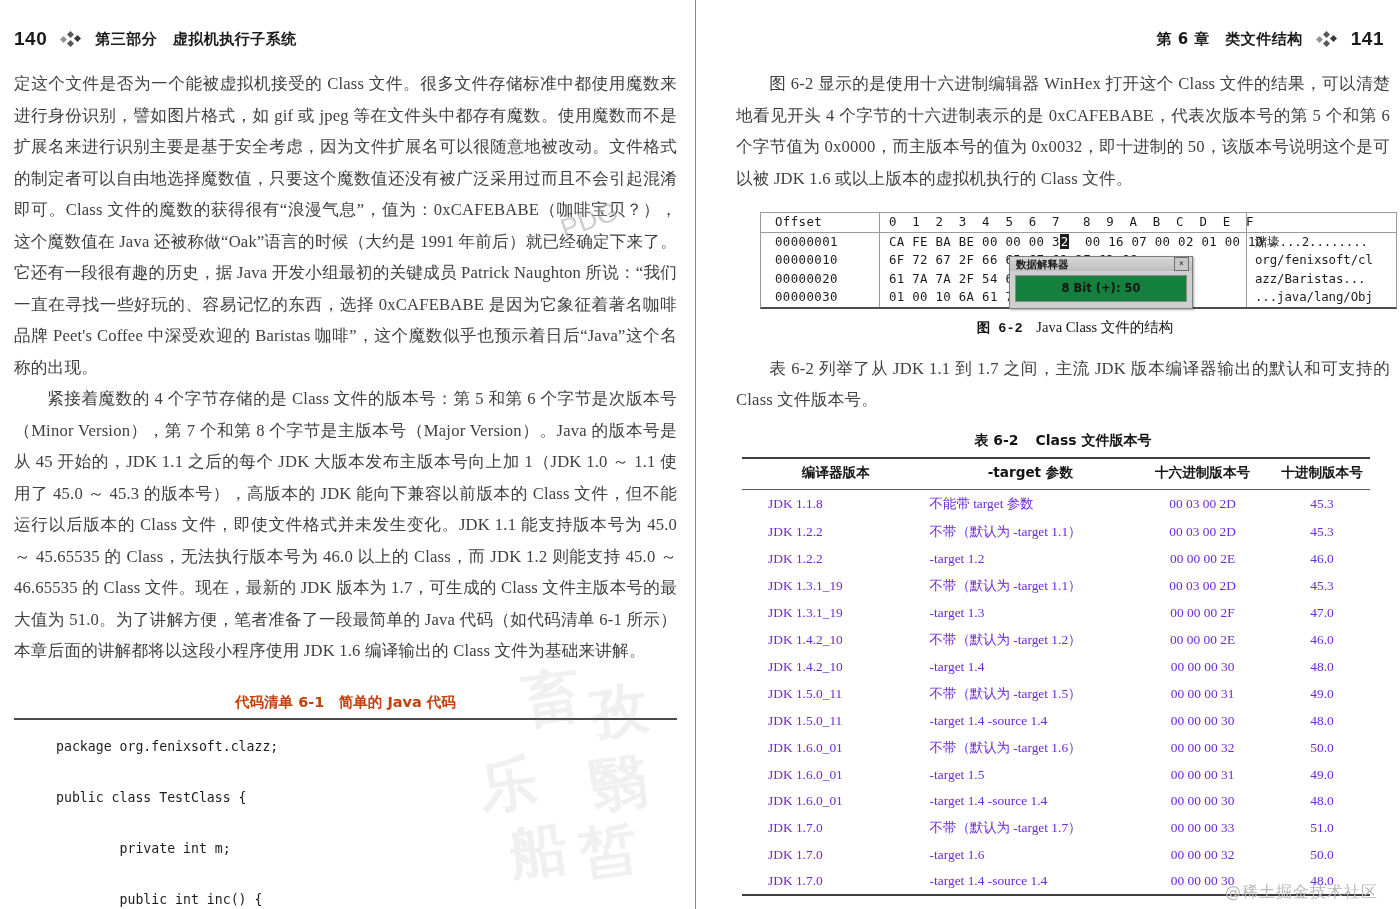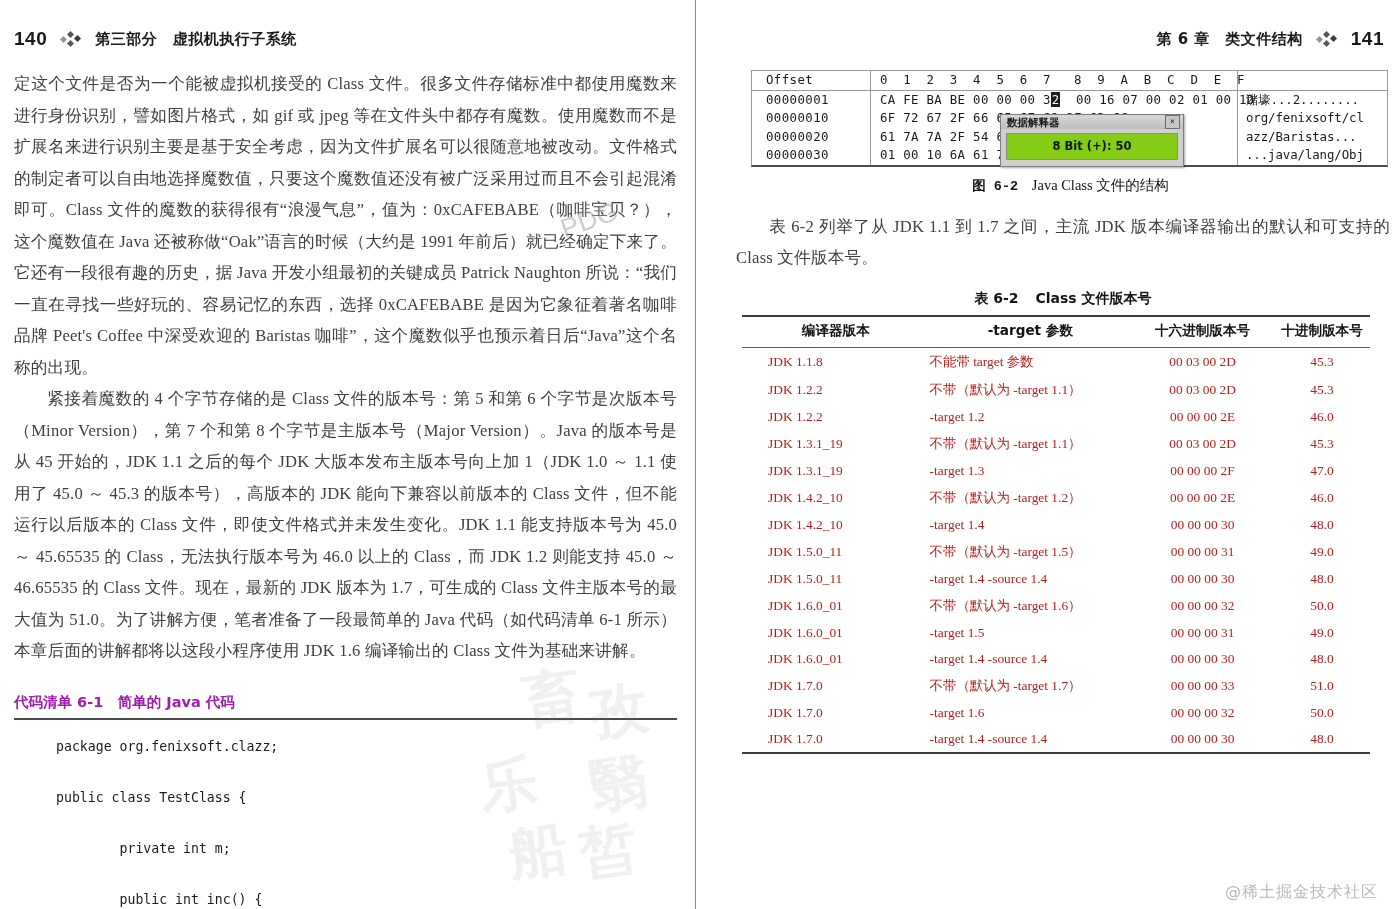--- a/index.html
+++ b/index.html
@@ -30,59 +30,59 @@
   .orn i:nth-child(3){left:7px;top:9px;opacity:.85;}
   .orn i:nth-child(4){left:14px;top:4px;opacity:1;}
 
   
   .bodytext{font-size:16.6px;line-height:31.5px;text-align:justify;text-justify:inter-character;
             letter-spacing:.2px;color:#404040;}
   .bodytext p{margin:0;}
   .indent{text-indent:2em;}
 
   
-  .listing-cap{text-align:left;font-family:"DejaVu Sans",sans-serif;font-weight:700;
-               font-size:14.5px;margin:0 0 6px 0;color:#a21caf;}
+  .listing-cap{text-align:center;font-family:"DejaVu Sans",sans-serif;font-weight:700;
+               font-size:14.5px;margin:0 0 6px 0;color:#c2410c;}
   .listing{border-top:2px solid #4a4a4a;border-bottom:2px solid #4a4a4a;padding:14px 0 10px 0;}
   .listing pre{margin:0;font-family:"DejaVu Sans Mono",monospace;font-size:13.2px;
                line-height:25.5px;color:#1c1c1c;white-space:pre;padding-left:42px;}
 
   
-  .figwrap{margin:18px 0 0 15px;position:relative;}
+  .figwrap{margin:18px 0 0 24px;position:relative;}
   .hexbox{border:1px solid #9a9a9a;border-bottom:2px solid #4c4c4c;background:#fff;
           font-family:"DejaVu Sans Mono",monospace;font-size:12.4px;line-height:18.6px;
           color:#1a1a1a;position:relative;width:635px;}
   .hexhead{display:flex;border-bottom:1px solid #9a9a9a;}
   .hexrow{display:flex;}
   .c-off{width:118px;padding-left:14px;box-sizing:border-box;letter-spacing:.4px;}
   .c-hex{width:368px;border-left:1px solid #9a9a9a;border-right:1px solid #9a9a9a;
          padding-left:9px;box-sizing:border-box;letter-spacing:.3px;white-space:pre;}
   .c-asc{flex:1;padding-left:8px;box-sizing:border-box;white-space:pre;letter-spacing:-.1px;}
   .sel{background:#1d1d1d;color:#fff;padding:0 1px;}
   .popup{position:absolute;left:248px;top:43px;width:182px;background:#cfcfcf;
          border:1px solid #7e7e7e;box-shadow:1px 1px 2px rgba(0,0,0,.35);}
   .popup-bar{display:flex;align-items:center;justify-content:space-between;height:14px;
              padding:0 3px 0 6px;background:linear-gradient(#d8d8d8,#bdbdbd);}
   .popup-title{font-family:"DejaVu Sans",sans-serif;font-size:10.5px;font-weight:700;color:#1b1b1b;}
   .popup-x{width:13px;height:12px;border:1px solid #6e6e6e;background:#c6c6c6;
            font-size:8px;line-height:11px;text-align:center;color:#222;}
   .popup-body{padding:4px 5px 6px 5px;}
-  .popup-field{background:#84cc16;border:1px solid #8a8a8a;text-align:center;
+  .popup-field{background:#15803d;border:1px solid #8a8a8a;text-align:center;
                font-family:"DejaVu Sans",sans-serif;font-size:11.5px;font-weight:700;
                padding:3px 0;color:#141414;}
   .figcap{text-align:center;font-size:14.5px;margin-top:9px;color:#141414;}
   .figcap b{font-family:Liberation Mono, monospace;font-size:13.5px;}
 
   
   .tbl-cap{text-align:center;font-family:"DejaVu Sans",sans-serif;font-weight:700;
            font-size:14px;margin:16px 0 7px 0;color:#141414;}
   table.vers{width:628px;border-collapse:collapse;margin-left:6px;font-size:13.4px;}
   table.vers thead th{font-family:"DejaVu Sans",sans-serif;font-weight:700;font-size:13.6px;
     padding:5px 0 7px 0;border-top:2px solid #3d3d3d;border-bottom:1px solid #5a5a5a;color:#141414;}
-  table.vers tbody td{padding:5.0px 0;color:#b91c1c;}
+  table.vers tbody td{padding:5.0px 0;color:#6d28d9;}
   table.vers tbody tr:last-child td{border-bottom:2px solid #3d3d3d;}
   .col1{width:168px;padding-left:26px!important;text-align:left;}
   .col2{width:210px;text-align:left;}
   .col3{width:150px;text-align:center;}
   .col4{width:100px;text-align:center;}
 
   
   .wm{position:absolute;pointer-events:none;user-select:none;}
   .wm-seal{left:440px;top:660px;width:230px;height:250px;opacity:.10;
            transform:rotate(-8deg);font-family:"DejaVu Serif",serif;}
@@ -150,20 +150,23 @@
       <span class="rh-title">第 6 章　类文件结构</span>
       <span class="orn" style="margin:0 12px 0 14px;">
           <i></i>
           <i></i>
           <i></i>
           <i></i>
         </span>
       <span class="folio">141</span>
     </div>
 
+    <div class="bodytext" style="margin-top:16px;">
+      <p class="indent">图 6-2 显示的是使用十六进制编辑器 WinHex 打开这个 Class 文件的结果，可以清楚地看见开头 4 个字节的十六进制表示的是 0xCAFEBABE，代表次版本号的第 5 个和第 6 个字节值为 0x0000，而主版本号的值为 0x0032，即十进制的 50，该版本号说明这个是可以被 JDK 1.6 或以上版本的虚拟机执行的 Class 文件。</p>
+    </div>
 
     <div class="figwrap">
       <div class="hexbox">
 
         <div class="hexhead">
           <div class="c-off">Offset</div>
           <div class="c-hex">0  1  2  3  4  5  6  7   8  9  A  B  C  D  E  F</div>
           <div class="c-asc">&nbsp;</div>
         </div>
 

